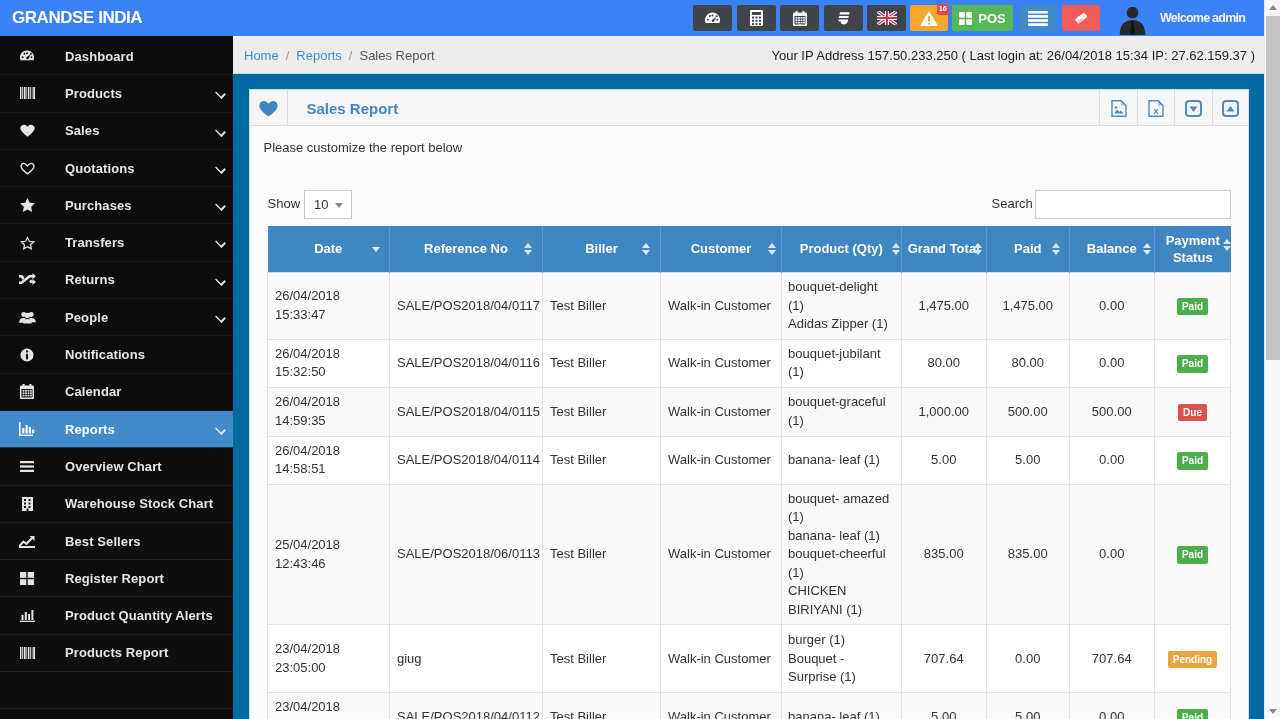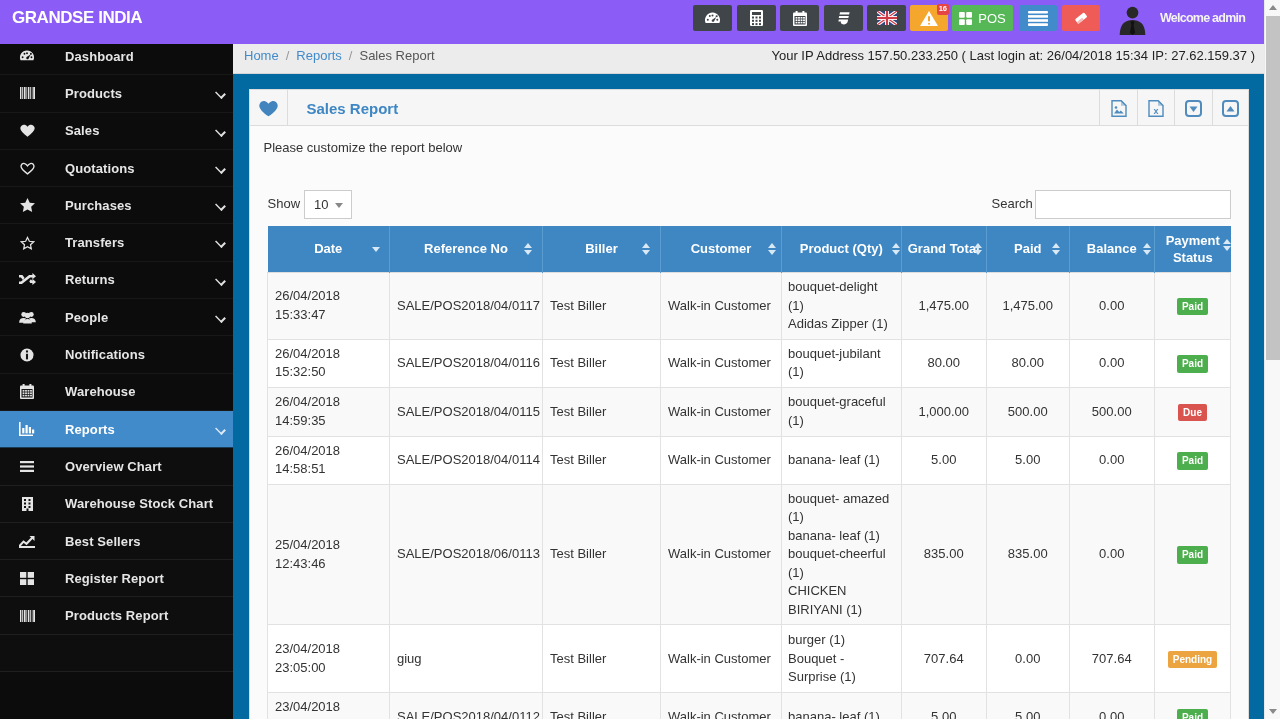--- a/index.html
+++ b/index.html
@@ -1,23 +1,23 @@
 <!DOCTYPE html>
 <html><head>
 <meta charset="utf-8">
 <style>
 *{margin:0;padding:0;box-sizing:border-box}
 html,body{width:1280px;height:719px;overflow:hidden;font-family:"Liberation Sans",sans-serif;background:#f4f4f4;position:relative}
 
-#topbar{position:absolute;left:0;top:0;width:1264px;height:44px;background:#8b5cf6;z-index:5}
+#topbar{position:absolute;left:0;top:0;width:1264px;height:36px;background:#3b82f6;z-index:5}
 #logo{position:absolute;left:12px;top:8px;color:#fff;font-size:17px;font-weight:bold;letter-spacing:-.45px}
 .tbtn{position:absolute;top:5px;height:26px;width:39px;border-radius:2px;background:#40454a;display:flex;align-items:center;justify-content:center}
 .tbtn svg{display:block}
 #b-warn{background:#f5a62c;width:38px}
-#b-pos{background:#55b755;width:61px;color:#fff;font-size:13px;font-weight:normal;gap:6px}
+#b-pos{background:#55b755;width:61px;color:#fff;font-size:13px;font-weight:bold;gap:6px}
 #b-list{background:#428bca;width:38px}
 #b-erase{background:#ef5b56;width:38px}
 #warnbadge{position:absolute;right:-1px;top:-1.5px;background:#e64545;color:#fff;font-size:7.5px;font-weight:bold;padding:1.5px 2px;border-radius:2px;line-height:8px}
 #welcome{position:absolute;left:1160px;top:11px;color:#f4f4f4;font-size:12.5px;font-weight:bold;letter-spacing:-.75px}
 #person{position:absolute;left:1116px;top:3px}
 
 #sidebar{position:absolute;left:0;top:36px;width:233px;height:683px;background:#0c0c0c;z-index:4}
 #menu{padding-top:2px}
 .mi{height:37.3px;display:flex;align-items:center;position:relative;color:#e6e6e6;font-size:13px;font-weight:bold;border-bottom:1px solid rgba(255,255,255,.05)}
 .mi .ic{width:18px;margin-left:18px;display:flex;justify-content:center;align-items:center}
@@ -306,21 +306,21 @@
               <rect x="5.1" y="8.4" width="1.8" height="1.6"></rect>
               <rect x="7.6" y="8.4" width="1.8" height="1.6"></rect>
               <rect x="10.1" y="8.4" width="1.8" height="1.6"></rect>
               <rect x="2.6" y="10.8" width="1.8" height="1.6"></rect>
               <rect x="5.1" y="10.8" width="1.8" height="1.6"></rect>
               <rect x="7.6" y="10.8" width="1.8" height="1.6"></rect>
               <rect x="10.1" y="10.8" width="1.8" height="1.6"></rect>
             </g>
           </svg>
         </span>
-        <span class="lb">Warehouse</span>
+        <span class="lb">Calendar</span>
       </div>
     <div class="mi active">
         <span class="ic">
           <svg width="16" height="14" viewBox="0 0 16 14">
             <g fill="#fff">
               <rect x="0" y="0" width="1.6" height="14"></rect>
               <rect x="0" y="12.6" width="14" height="1.4"></rect>
               <rect x="3.2" y="6" width="2.2" height="5.4"></rect>
               <rect x="6.5" y="3" width="2.2" height="8.4"></rect>
               <rect x="9.8" y="5" width="2.2" height="6.4"></rect>
@@ -376,20 +376,34 @@
             <svg width="14" height="13" viewBox="0 0 14 13">
               <g fill="#e4e4e4">
                 <rect x="0" y="0" width="6.3" height="5.8"></rect>
                 <rect x="7.7" y="0" width="6.3" height="5.8"></rect>
                 <rect x="0" y="7.2" width="6.3" height="5.8"></rect>
                 <rect x="7.7" y="7.2" width="6.3" height="5.8"></rect>
               </g>
             </svg>
           </span>
           <span class="lb">Register Report</span>
+        </div>
+      <div class="mi">
+          <span class="ic">
+            <svg width="15" height="13" viewBox="0 0 15 13">
+              <g fill="#e4e4e4">
+                <rect x="0" y="11.7" width="15" height="1.3"></rect>
+                <rect x="1.5" y="6" width="2" height="5"></rect>
+                <rect x="4.8" y="3" width="2" height="8"></rect>
+                <rect x="8.1" y="5" width="2" height="6"></rect>
+                <rect x="11.4" y="1" width="2" height="10"></rect>
+              </g>
+            </svg>
+          </span>
+          <span class="lb">Product Quantity Alerts</span>
         </div>
       <div class="mi">
           <span class="ic">
             <svg width="15" height="12" viewBox="0 0 15 12">
               <g fill="#e4e4e4">
                 <rect x="0" y="0" width="1.4" height="12"></rect>
                 <rect x="2.2" y="0" width=".8" height="12"></rect>
                 <rect x="3.8" y="0" width="1.8" height="12"></rect>
                 <rect x="6.4" y="0" width=".8" height="12"></rect>
                 <rect x="8" y="0" width="1.4" height="12"></rect>

